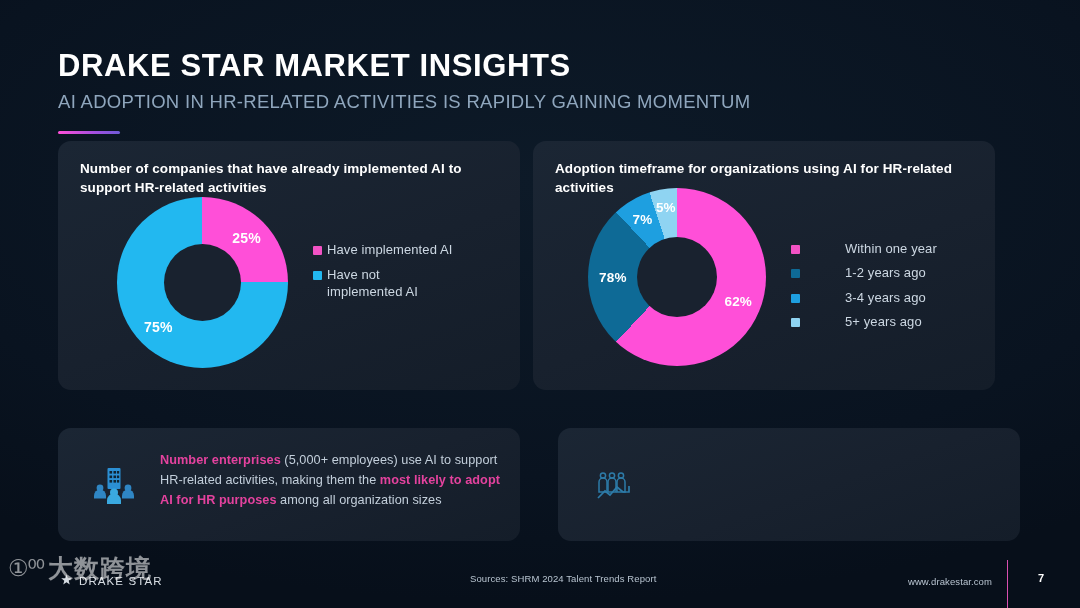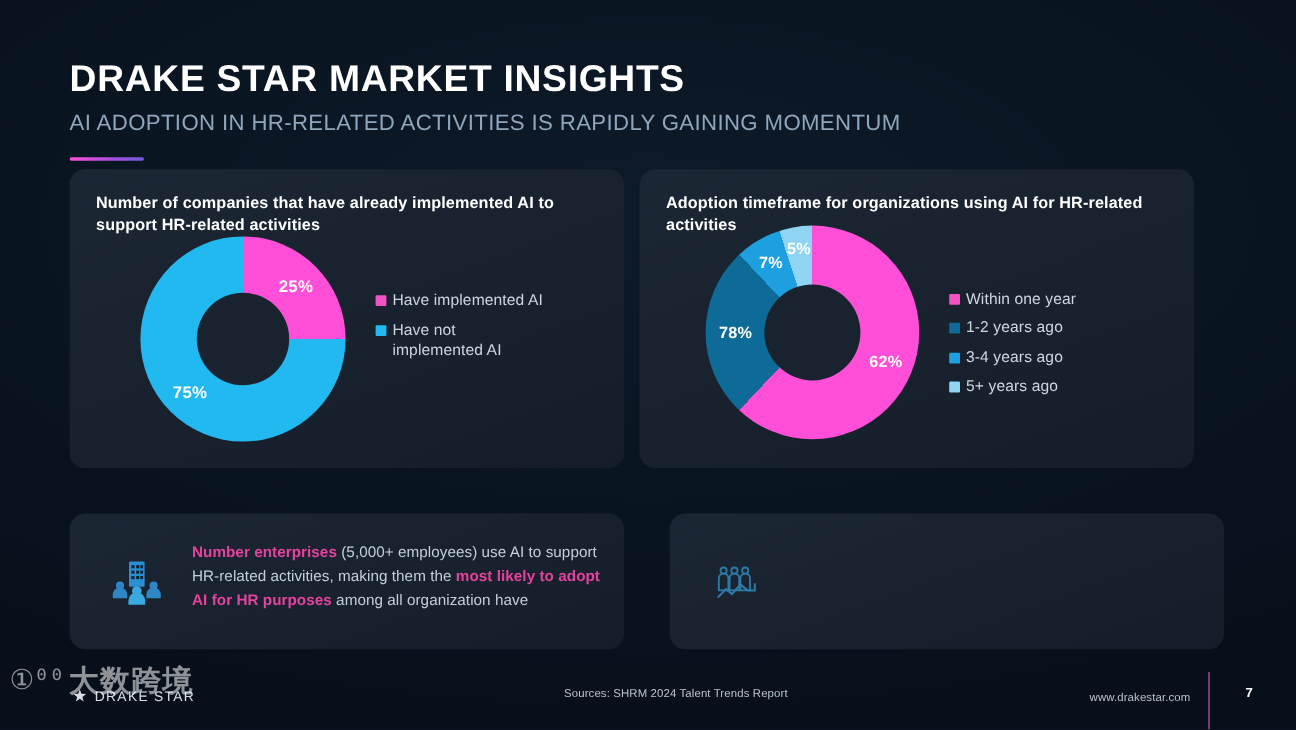--- a/index.html
+++ b/index.html
@@ -93,21 +93,21 @@
   
   .legend { position: absolute; }
   #legend-1 { left: 255px; top: 101px; }
   #legend-2 { left: 258px; top: 100px; }
 
   .legend-item {
     display: flex;
     align-items: flex-start;
     margin-bottom: 9px;
   }
-  #legend-2 .legend-item { margin-bottom: 8px; }
+  #legend-2 .legend-item { margin-bottom: 8px; gap: 40px; }
   .legend-swatch {
     width: 9px; height: 9px;
     margin-top: 4px;
     margin-right: 5px;
     flex: 0 0 auto;
     border-radius: 1px;
   }
   .legend-label {
     font-size: 13px;
     color: #ccd7e2;
@@ -178,21 +178,21 @@
   }
 
   
   .watermark {
     position: absolute;
     left: 8px; top: 556px;
     display: flex; align-items: center; gap: 4px;
     opacity: 0.55;
     pointer-events: none;
   }
-  .wm-mark { font-size: 23px; color: #ffffff; font-weight: 400; line-height: 1; letter-spacing: -1px; font-family: Liberation Mono, monospace; }
+  .wm-mark { font-size: 23px; color: #ffffff; font-weight: 400; line-height: 1; letter-spacing: -1px; }
   .wm-text { font-size: 25px; color: #ffffff; font-weight: 700; line-height: 1; letter-spacing: 1px; }
 </style>
 </head>
 <body>
 
 <div class="slide">
 
   <div class="header">
     <div class="title">DRAKE STAR MARKET INSIGHTS</div>
     <div class="subtitle">AI ADOPTION IN HR-RELATED ACTIVITIES IS RAPIDLY GAINING MOMENTUM</div>
@@ -271,21 +271,21 @@
         <rect x="27" y="18" width="2.2" height="2.6" fill="#0f2433"></rect>
         <circle cx="24" cy="30.5" r="4" fill="#3aa9e0"></circle>
         <path d="M17 42v-3.5a7 7 0 0 1 14 0V42z" fill="#3aa9e0"></path>
         <circle cx="10" cy="26" r="3.4" fill="#2f86c4"></circle>
         <path d="M4 36.5v-3a6 6 0 0 1 12 0v3z" fill="#2f86c4"></path>
         <circle cx="38" cy="26" r="3.4" fill="#2f86c4"></circle>
         <path d="M32 36.5v-3a6 6 0 0 1 12 0v3z" fill="#2f86c4"></path>
       </svg>
     </div>
     <div class="note-text">
-      <span class="hl-pink">Number enterprises</span><span> (5,000+ employees) use AI to support HR-related activities, making them the </span><span class="hl-pink">most likely to adopt AI for HR purposes</span><span> among all organization have</span>
+      <span class="hl-pink">Number enterprises</span><span> (5,000+ employees) use AI to support HR-related activities, making them the </span><span class="hl-pink">most likely to adopt AI for HR purposes</span><span> among all organization sizes</span>
     </div>
   </div>
 
   <div class="card" id="card-note-right">
     <div class="note-icon">
       <svg width="48" height="48" viewBox="0 0 48 48" fill="none" stroke="#2d7ba8" stroke-width="1.5">
         <circle cx="13" cy="13.5" r="2.6"></circle>
         <circle cx="22" cy="13.5" r="2.6"></circle>
         <circle cx="31" cy="13.5" r="2.6"></circle>
         <path d="M9 30V20a4 4 0 0 1 8 0v10z"></path>

